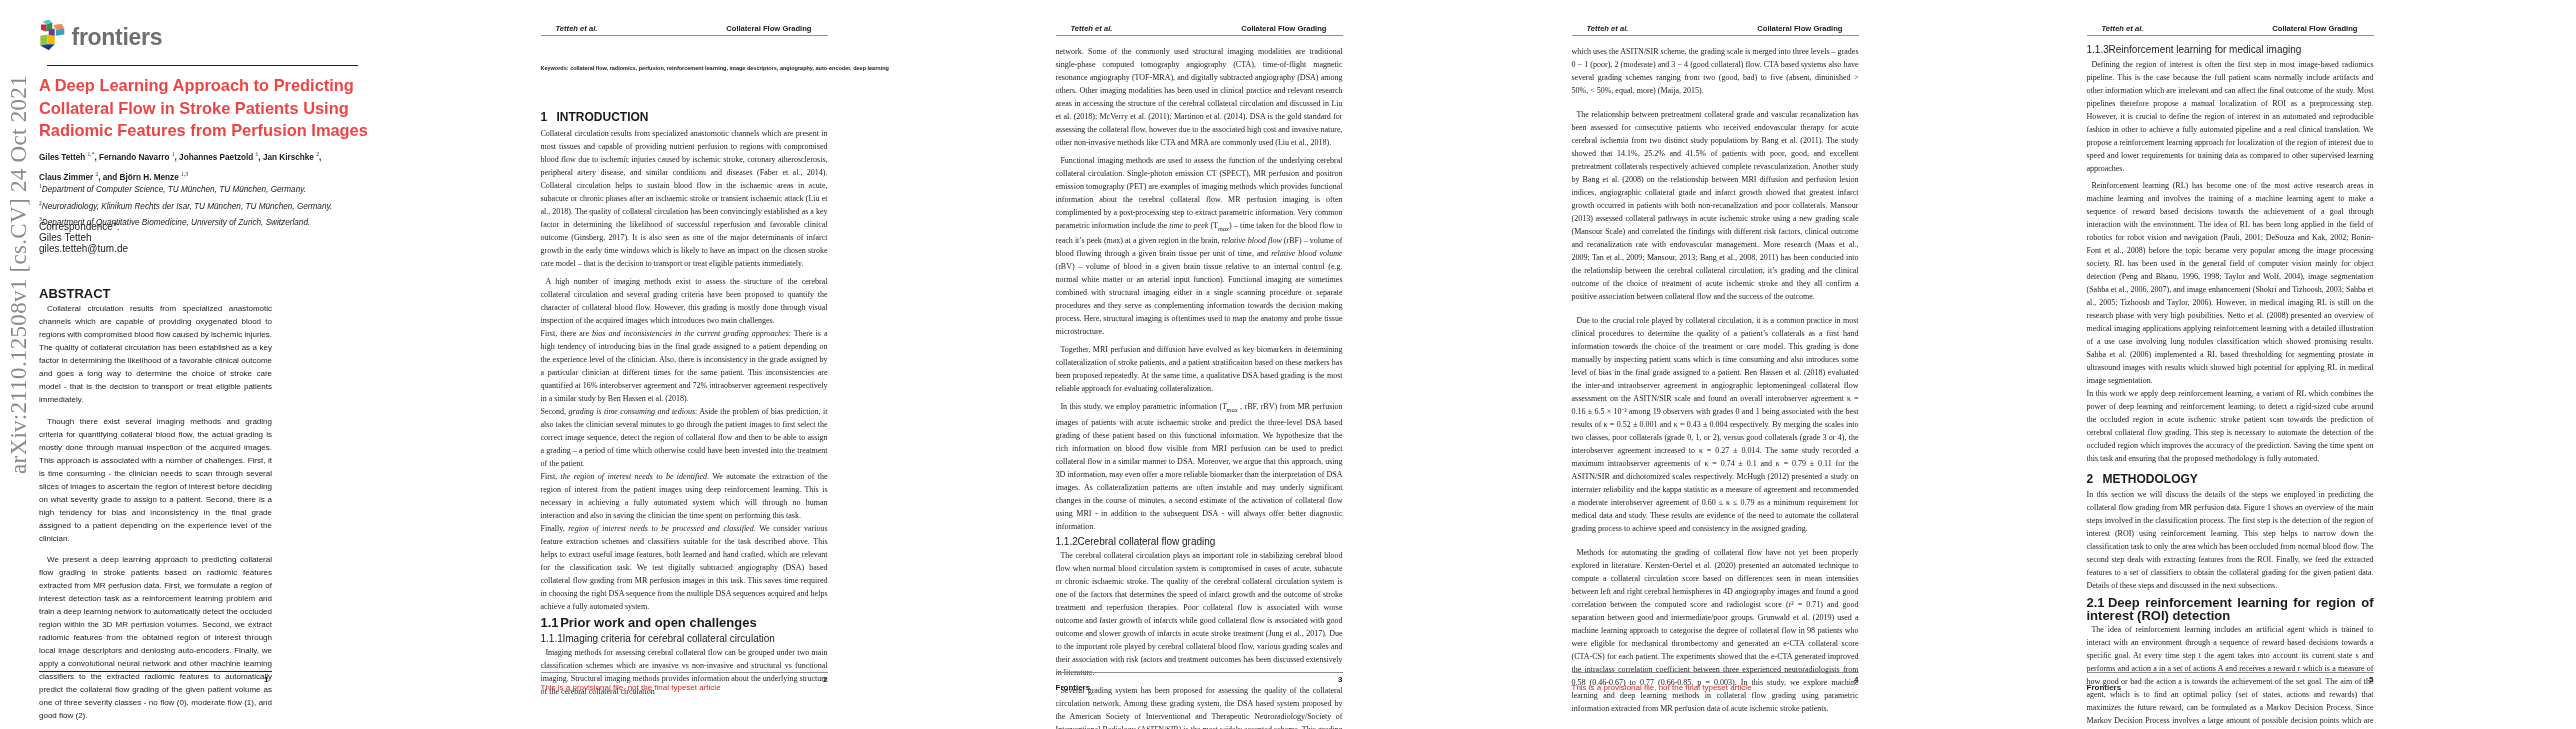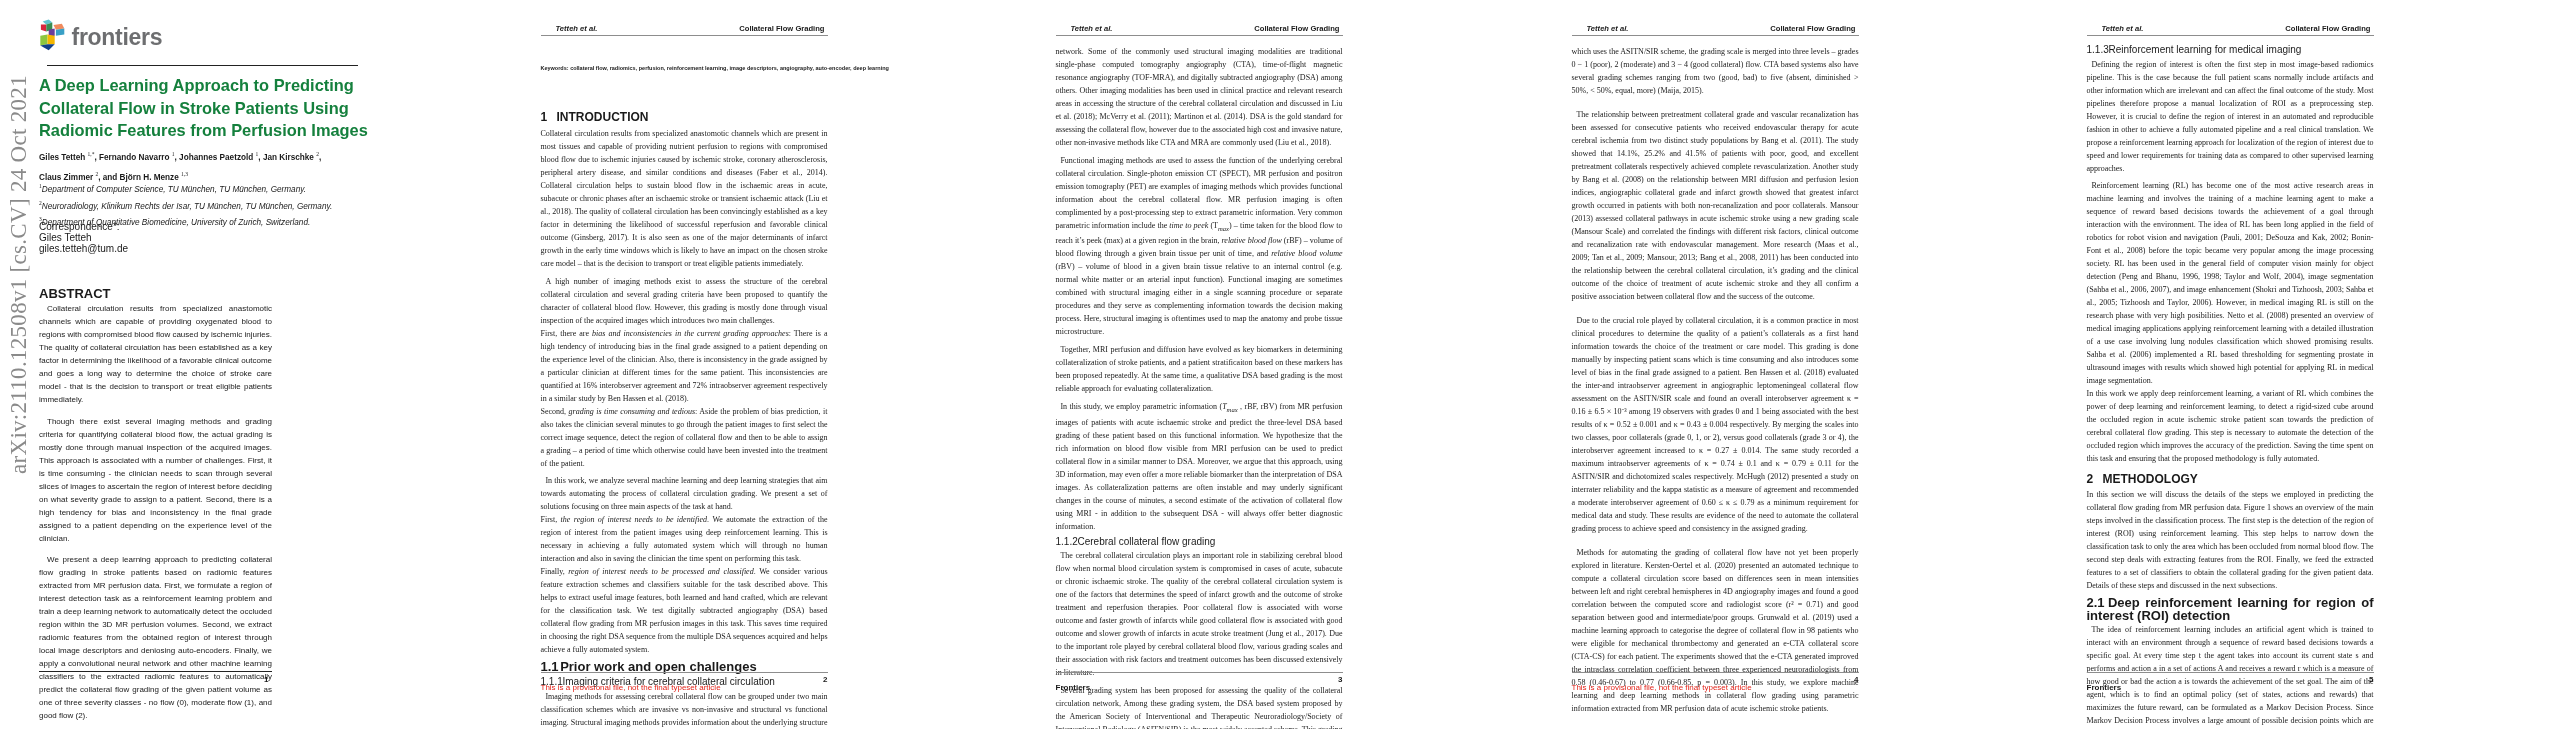--- a/index.html
+++ b/index.html
@@ -9,37 +9,37 @@
   .p2 { left:515px; width:515px; }
   .p3 { left:1030px; width:515px; }
   .p4 { left:1546px; width:515px; }
   .p5 { left:2061px; width:515px; }
 
   
   .logo { position:absolute; left:39px; top:19.4px; display:flex; align-items:center; }
   .logo svg { width:29px; height:36px; }
   .logo-text { font-family:"Liberation Sans", sans-serif; font-weight:bold; font-size:23px; color:#6d6e70; margin-left:3.6px; letter-spacing:-0.3px; }
   .p1-rule { position:absolute; left:47px; top:65px; width:311px; height:1.2px; background:#222; }
-  .p1-title { position:absolute; left:39px; top:74px; width:365px; font-family:"Liberation Sans", sans-serif; font-weight:bold; font-size:16.4px; line-height:22.5px; color:#15803d; }
+  .p1-title { position:absolute; left:39px; top:74px; width:365px; font-family:"Liberation Sans", sans-serif; font-weight:bold; font-size:16.4px; line-height:22.5px; color:#ef4444; }
   .p1-authors { position:absolute; left:39px; top:146px; width:377px; font-family:"Liberation Sans", sans-serif; font-weight:bold; font-size:8.2px; line-height:16px; }
   .p1-authors sup { font-family:"Liberation Serif", serif; font-weight:normal; font-size:5.5px; }
   .p1-affil { position:absolute; left:39px; top:180px; width:413px; font-family:"Liberation Sans", sans-serif; font-style:italic; font-size:8.2px; line-height:12.8px; }
   .p1-affil sup { font-style:normal; font-family:"Liberation Serif", serif; font-size:5.5px; }
   .p1-corr { position:absolute; left:39px; top:221px; font-family:"Liberation Sans", sans-serif; font-size:10px; line-height:11px; }
   .p1-abs-h { position:absolute; left:39px; top:286px; font-family:"Liberation Sans", sans-serif; font-weight:bold; font-size:13px; }
   .p1-abs { position:absolute; left:39px; top:302px; width:233px; font-family:"Liberation Sans", sans-serif; font-size:8px; line-height:13px; text-align:justify; }
   .p1-abs p { margin:0 0 8.5px 0; text-indent:8px; }
   .p1-bottom-rule { position:absolute; left:39px; top:671px; width:233px; height:1.2px; background:#222; }
   .p1-pagenum { position:absolute; left:264px; top:675px; font-family:"Liberation Sans", sans-serif; font-weight:bold; font-size:8px; }
   .arxiv { position:absolute; left:6px; top:474px; transform-origin:left top; transform:rotate(-90deg); font-family:"Liberation Serif", serif; font-size:23px; color:#8a8a8a; white-space:nowrap; letter-spacing:0.3px; }
 
   
   .rh { position:absolute; top:24px; left:25.5px; width:287px; font-family:"Liberation Sans", sans-serif; font-size:7.6px; font-weight:bold; }
   .rh .left { font-style:italic; position:absolute; left:15px; top:0; }
-  .rh .right { position:absolute; right:3px; top:0; }
+  .rh .right { position:absolute; right:16px; top:0; }
   .rh-rule { position:absolute; top:35px; left:25.5px; width:287px; height:1.2px; background:#8d8d8d; }
   .body { position:absolute; left:25.5px; width:287px; font-family:"Liberation Serif", serif; font-size:8px; line-height:13px; text-align:justify; color:#1a1a1a; }
   .body p { margin:0; }
   .body p.ind { text-indent:4.9px; }
   .body p.gap { margin-top:4.9px; }
   .h1 { font-family:"Liberation Sans", sans-serif; font-weight:bold; font-size:12px; margin:7.3px 0 2.4px 0; }
   .h2 { font-family:"Liberation Sans", sans-serif; font-weight:bold; font-size:13px; margin:3.6px 0 1.2px 0; }
   .h3 { font-family:"Liberation Sans", sans-serif; font-size:10px; margin:2.4px 0 1.2px 0; }
   .h1 .num, .h2 .num, .h3 .num { display:inline-block; width:16px; }
   .h2 .num { width:16px; }
@@ -108,21 +108,20 @@
   </div>
   <div class="rh-rule"></div>
   <div class="keywords">Keywords: collateral flow, radiomics, perfusion, reinforcement learning, image descriptors, angiography, auto-encoder, deep learning</div>
 
   <div class="body" style="top:104px;">
     <div class="h1"><span class="num">1</span><span>INTRODUCTION</span></div>
     <p>Collateral circulation results from specialized anastomotic channels which are present in most tissues and capable of providing nutrient perfusion to regions with compromised blood flow due to ischemic injuries caused by ischemic stroke, coronary atherosclerosis, peripheral artery disease, and similar conditions and diseases (Faber et al., 2014). Collateral circulation helps to sustain blood flow in the ischaemic areas in acute, subacute or chronic phases after an ischaemic stroke or transient ischaemic attack (Liu et al., 2018). The quality of collateral circulation has been convincingly established as a key factor in determining the likelihood of successful reperfusion and favorable clinical outcome (Ginsberg, 2017). It is also seen as one of the major determinants of infarct growth in the early time windows which is likely to have an impact on the chosen stroke care model – that is the decision to transport or treat eligible patients immediately.</p>
     <p class="ind gap">A high number of imaging methods exist to assess the structure of the cerebral collateral circulation and several grading criteria have been proposed to quantify the character of collateral blood flow. However, this grading is mostly done through visual inspection of the acquired images which introduces two main challenges.</p>
     <p><span>First, there are </span><i>bias and inconsistencies in the current grading approaches</i><span>: There is a high tendency of introducing bias in the final grade assigned to a patient depending on the experience level of the clinician. Also, there is inconsistency in the grade assigned by a particular clinician at different times for the same patient. This inconsistencies are quantified at 16% interobserver agreement and 72% intraobserver agreement respectively in a similar study by Ben Hassen et al. (2018).</span></p>
     <p><span>Second, </span><i>grading is time consuming and tedious</i><span>: Aside the problem of bias prediction, it also takes the clinician several minutes to go through the patient images to first select the correct image sequence, detect the region of collateral flow and then to be able to assign a grading – a period of time which otherwise could have been invested into the treatment of the patient.</span></p>
-    <p class="ind gap">In this work, we analyze several machine learning and deep learning strategies that aim towards automating the process of collateral circulation grading. We present a set of solutions focusing on three main aspects of the task at hand.</p>
     <p><span>First, </span><i>the region of interest needs to be identified</i><span>. We automate the extraction of the region of interest from the patient images using deep reinforcement learning. This is necessary in achieving a fully automated system which will through no human interaction and also in saving the clinician the time spent on performing this task.</span></p>
     <p><span>Finally, </span><i>region of interest needs to be processed and classified</i><span>. We consider various feature extraction schemes and classifiers suitable for the task described above. This helps to extract useful image features, both learned and hand crafted, which are relevant for the classification task. We test digitally subtracted angiography (DSA) based collateral flow grading from MR perfusion images in this task. This saves time required in choosing the right DSA sequence from the multiple DSA sequences acquired and helps achieve a fully automated system.</span></p>
     <div class="h2"><span class="num">1.1</span> <span>Prior work and open challenges</span></div>
     <div class="h3"><span class="num">1.1.1</span><span>Imaging criteria for cerebral collateral circulation</span></div>
     <p class="ind">Imaging methods for assessing cerebral collateral flow can be grouped under two main classification schemes which are invasive vs non-invasive and structural vs functional imaging. Structural imaging methods provides information about the underlying structure of the cerebral collateral circulation</p>
   </div>
 
   <div class="foot-rule"></div>
   <div class="foot">
     <span class="left red">This is a provisional file, not the final typeset article</span>

